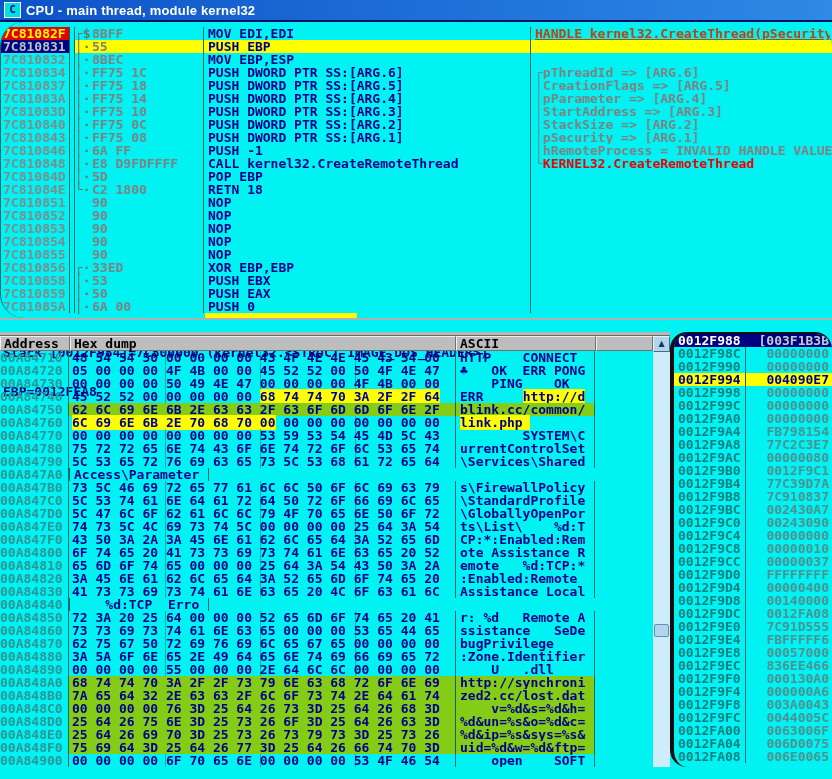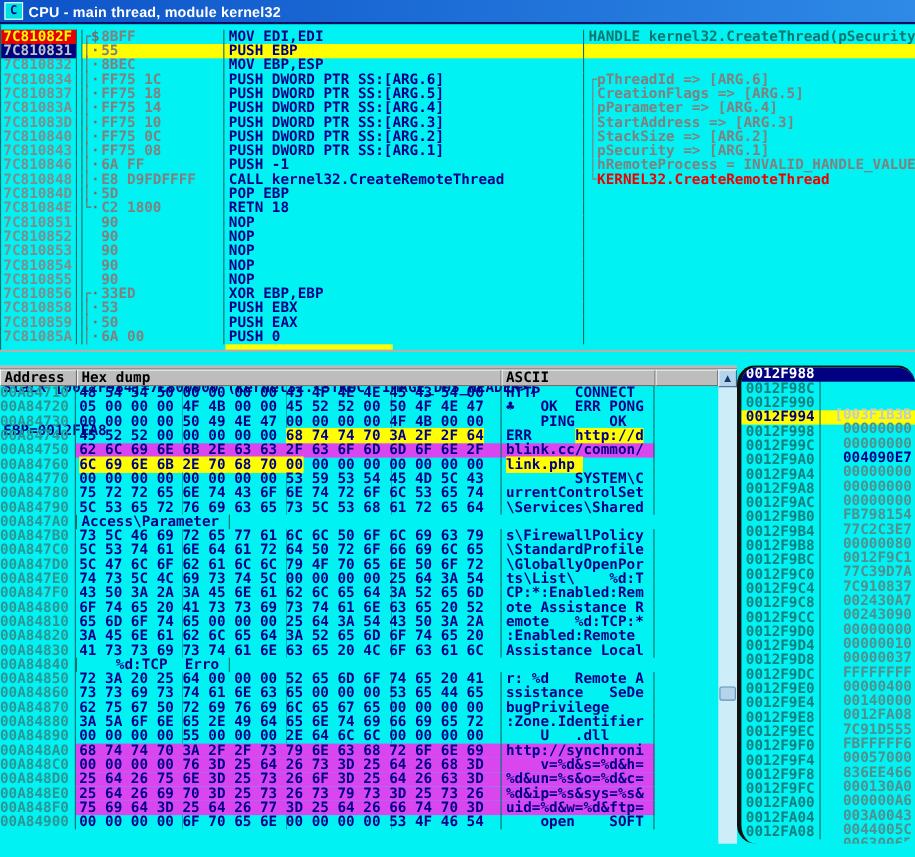--- a/index.html
+++ b/index.html
@@ -9,33 +9,33 @@
   
   #titlebar{position:absolute;left:0;top:0;width:832px;height:22px;
     background:linear-gradient(to right,#0d52c8,#2e8ae6);
     display:flex;align-items:center;border-bottom:2px solid #001060;box-sizing:border-box;}
   #titleicon{width:15px;height:14px;margin:0 5px 0 4px;background:#00e0e0;
     border:1px solid #ffffff;color:#000089;font:bold 11px/13px "DejaVu Sans Mono",monospace;
     text-align:center;}
   #titletext{color:#ffffff;font:bold 13px/15px "Liberation Sans",sans-serif;letter-spacing:.2px;}
   
   #disasm{position:absolute;left:0;top:22px;width:832px;height:296px;overflow:hidden;
-    border-left:1px solid #0a6a6a;box-sizing:border-box;padding-top:5px;}
+    border-left:1px solid #0a6a6a;box-sizing:border-box;padding-top:5px;border-radius:24px;}
   .drow{display:flex;height:13px;white-space:pre;}
   .daddr{width:69px;flex:0 0 69px;color:#7d8d8d;padding-left:2px;border-right:1px solid #0a6a6a;box-sizing:border-box;}
   .daddr.red{background:#e60000;color:#ffff00;}
   .daddr.sel{background:#000080;color:#b8c4c4;}
   .dgut{width:5px;flex:0 0 5px;border-right:1px solid #0a6a6a;box-sizing:border-box;}
   .dbytes{width:128px;flex:0 0 128px;color:#808080;}
   .pfx{display:inline-block;width:17px;color:#707070;}
   .dinstr{width:327px;flex:0 0 327px;color:#000089;border-left:1px solid #0a6a6a;box-sizing:border-box;padding-left:4px;}
   .dcomment{flex:1 1 auto;border-left:1px solid #0a6a6a;box-sizing:border-box;padding-left:4px;
     color:#808080;overflow:hidden;}
   .dcomment .cpfx{color:#808080;}
-  .c-navy{color:#0f766e;} .c-red{color:#ee0000;} .c-gray{color:#808080;}
+  .c-navy{color:#c2410c;text-decoration:underline;} .c-red{color:#ee0000;} .c-gray{color:#808080;}
   .ysel .dbytes,.ysel .dinstr,.ysel .dcomment{background:#ffff00;}
   #partialrow{position:absolute;left:205px;top:313px;width:152px;height:5px;background:#ffff00;overflow:hidden;}
   
   #infopane{position:absolute;left:0;top:318px;width:832px;height:26px;
     border-top:2px solid #b0b0b0;box-sizing:border-box;color:#000089;white-space:pre;}
   #infopane div{height:13px;padding-left:3px;}
   
   #bottom{position:absolute;left:0;top:332px;width:832px;height:435px;display:flex;}
   #dumpside{width:670px;flex:0 0 670px;position:relative;}
   #dsplit{height:4px;background:#b8b8b8;border-bottom:1px solid #6a6a6a;box-sizing:border-box;}
@@ -45,34 +45,34 @@
   .h-addr{width:70px;} .h-hex{width:386px;} .h-ascii{width:140px;} .h-x{width:57px;} .h-sb{width:17px;background:#bdbdbd;}
   #dumprows{position:absolute;left:0;top:19px;width:653px;height:416px;overflow:hidden;}
   .mrow{display:flex;height:13px;white-space:pre;}
   .maddr{width:69px;flex:0 0 69px;color:#2c9595;padding-left:0;border-right:1px solid #0a6a6a;box-sizing:border-box;}
   .mhex{width:386px;flex:0 0 386px;color:#000089;padding-left:3px;box-sizing:border-box;
     background-image:linear-gradient(to right,transparent 0,transparent 96px,rgba(0,90,90,.45) 96px,rgba(0,90,90,.45) 97px,transparent 97px,transparent 191px,rgba(0,90,90,.45) 191px,rgba(0,90,90,.45) 192px,transparent 192px,transparent 286px,rgba(0,90,90,.45) 286px,rgba(0,90,90,.45) 287px,transparent 287px);}
   .mascii{width:140px;flex:0 0 140px;color:#000089;border-left:1px solid #0a6a6a;border-right:1px solid #0a6a6a;
     box-sizing:border-box;padding-left:4px;}
   .mx{flex:1 1 auto;}
   .hl{background:#ffff00;}
-  .fullhl{background:#d946ef;}
+  .fullhl{background:#84cc16;}
   
   #vscroll{position:absolute;right:0;top:4px;width:17px;height:431px;background:#cdeef8;}
   #sbup{position:absolute;left:0;top:0;width:17px;height:16px;background:#b4d4ec;
     border:1px solid;border-color:#e8f4fc #4a6a8a #4a6a8a #e8f4fc;box-sizing:border-box;
     color:#103a6a;font:bold 8px/13px "DejaVu Sans",sans-serif;text-align:center;}
   #sbthumb{position:absolute;left:1px;top:288px;width:15px;height:13px;background:#b4d4ec;
     border:1px solid #6090b8;border-radius:2px;box-sizing:border-box;}
   
   #stackside{flex:1 1 auto;background:#00f2f2;border-left:4px solid #101010;border-top:2px solid #101010;
     box-sizing:border-box;overflow:hidden;border-radius:17px;}
   .srow{display:flex;height:13px;white-space:pre;}
   .saddr{width:72px;flex:0 0 72px;color:#0f8080;padding-left:4px;border-right:1px solid #0a6a6a;box-sizing:border-box;}
-  .sval{flex:1 1 auto;color:#4f9090;text-align:right;padding-right:3px;margin-top:37px;}
+  .sval{flex:1 1 auto;color:#4f9090;text-align:right;padding-right:3px;}
   .srow.selected{background:#000080;}
   .srow.selected .saddr{color:#ffffff;border-right-color:#000080;}
   .srow.selected .sval{color:#c0cccc;}
   .srow.highlight{background:#ffff00;}
   .srow.highlight .saddr{color:#000080;}
   .srow.highlight .sval{color:#000089;}
 </style>
 </head>
 <body>
 
@@ -144,20 +144,21 @@
         <div class="mrow"><span class="maddr">00A84810</span><span class="mhex">65 6D 6F 74 65 00 00 00 25 64 3A 54 43 50 3A 2A</span><span class="mascii">emote   %d:TCP:*</span><span class="mx"></span></div>
         <div class="mrow"><span class="maddr">00A84820</span><span class="mhex">3A 45 6E 61 62 6C 65 64 3A 52 65 6D 6F 74 65 20</span><span class="mascii">:Enabled:Remote </span><span class="mx"></span></div>
         <div class="mrow"><span class="maddr">00A84830</span><span class="mhex">41 73 73 69 73 74 61 6E 63 65 20 4C 6F 63 61 6C</span><span class="mascii">Assistance Local</span><span class="mx"></span></div>
         <div class="mrow"><span class="maddr">00A84840</span><span class="mascii">    %d:TCP  Erro</span><span class="mx"></span></div>
         <div class="mrow"><span class="maddr">00A84850</span><span class="mhex">72 3A 20 25 64 00 00 00 52 65 6D 6F 74 65 20 41</span><span class="mascii">r: %d   Remote A</span><span class="mx"></span></div>
         <div class="mrow"><span class="maddr">00A84860</span><span class="mhex">73 73 69 73 74 61 6E 63 65 00 00 00 53 65 44 65</span><span class="mascii">ssistance   SeDe</span><span class="mx"></span></div>
         <div class="mrow"><span class="maddr">00A84870</span><span class="mhex">62 75 67 50 72 69 76 69 6C 65 67 65 00 00 00 00</span><span class="mascii">bugPrivilege    </span><span class="mx"></span></div>
         <div class="mrow"><span class="maddr">00A84880</span><span class="mhex">3A 5A 6F 6E 65 2E 49 64 65 6E 74 69 66 69 65 72</span><span class="mascii">:Zone.Identifier</span><span class="mx"></span></div>
         <div class="mrow"><span class="maddr">00A84890</span><span class="mhex">00 00 00 00 55 00 00 00 2E 64 6C 6C 00 00 00 00</span><span class="mascii">    U   .dll    </span><span class="mx"></span></div>
         <div class="mrow"><span class="maddr">00A848A0</span><span class="mhex fullhl">68 74 74 70 3A 2F 2F 73 79 6E 63 68 72 6F 6E 69</span><span class="mascii fullhl">http://synchroni</span><span class="mx"></span></div>
+        <div class="mrow"><span class="maddr">00A848B0</span><span class="mhex fullhl">7A 65 64 32 2E 63 63 2F 6C 6F 73 74 2E 64 61 74</span><span class="mascii fullhl">zed2.cc/lost.dat</span><span class="mx"></span></div>
         <div class="mrow"><span class="maddr">00A848C0</span><span class="mhex fullhl">00 00 00 00 76 3D 25 64 26 73 3D 25 64 26 68 3D</span><span class="mascii fullhl">    v=%d&amp;s=%d&amp;h=</span><span class="mx"></span></div>
         <div class="mrow"><span class="maddr">00A848D0</span><span class="mhex fullhl">25 64 26 75 6E 3D 25 73 26 6F 3D 25 64 26 63 3D</span><span class="mascii fullhl">%d&amp;un=%s&amp;o=%d&amp;c=</span><span class="mx"></span></div>
         <div class="mrow"><span class="maddr">00A848E0</span><span class="mhex fullhl">25 64 26 69 70 3D 25 73 26 73 79 73 3D 25 73 26</span><span class="mascii fullhl">%d&amp;ip=%s&amp;sys=%s&amp;</span><span class="mx"></span></div>
         <div class="mrow"><span class="maddr">00A848F0</span><span class="mhex fullhl">75 69 64 3D 25 64 26 77 3D 25 64 26 66 74 70 3D</span><span class="mascii fullhl">uid=%d&amp;w=%d&amp;ftp=</span><span class="mx"></span></div>
         <div class="mrow"><span class="maddr">00A84900</span><span class="mhex">00 00 00 00 6F 70 65 6E 00 00 00 00 53 4F 46 54</span><span class="mascii">    open    SOFT</span><span class="mx"></span></div>
       </div>
     <div id="vscroll">
       <div id="sbup">▲</div>
       <div id="sbthumb"></div>
     </div>

